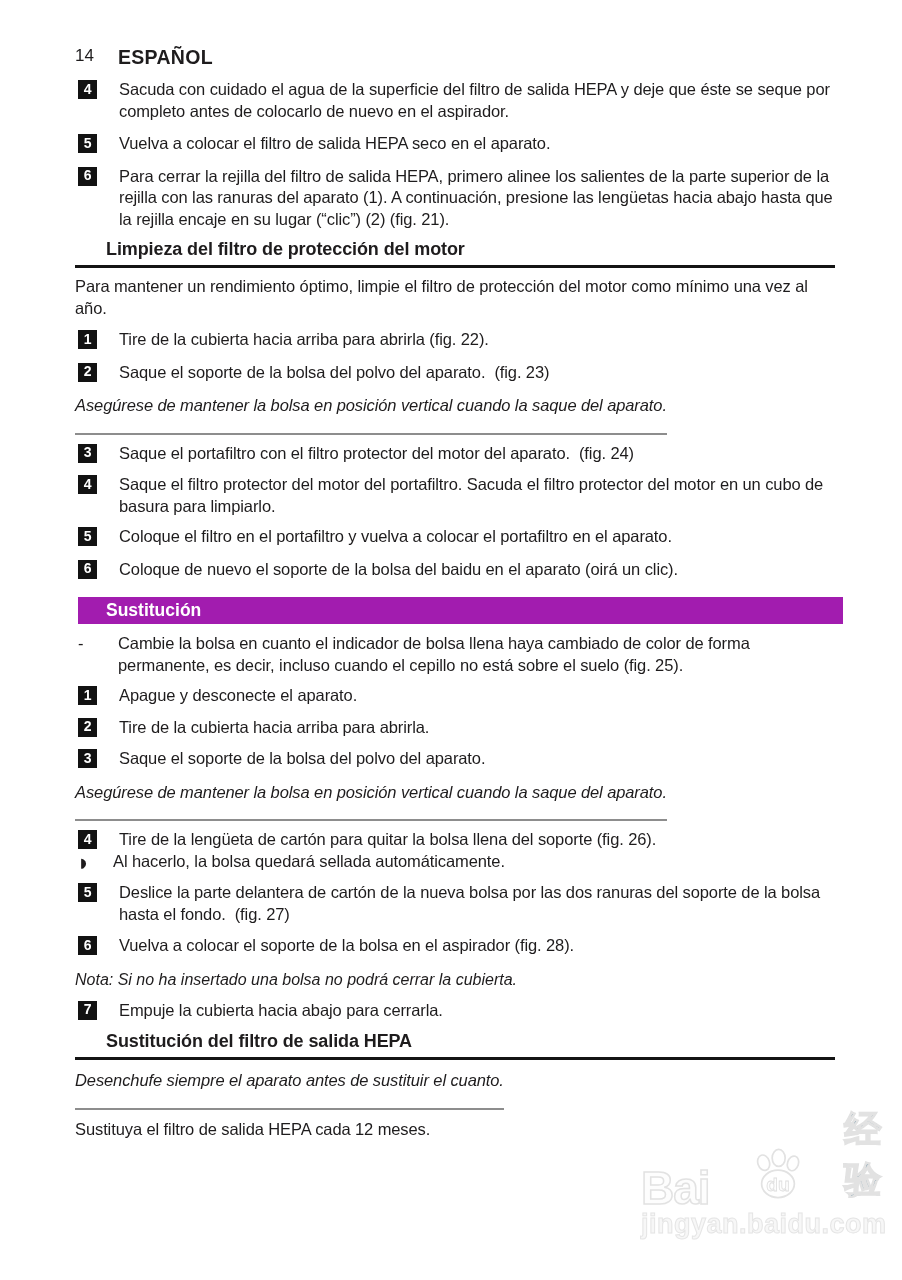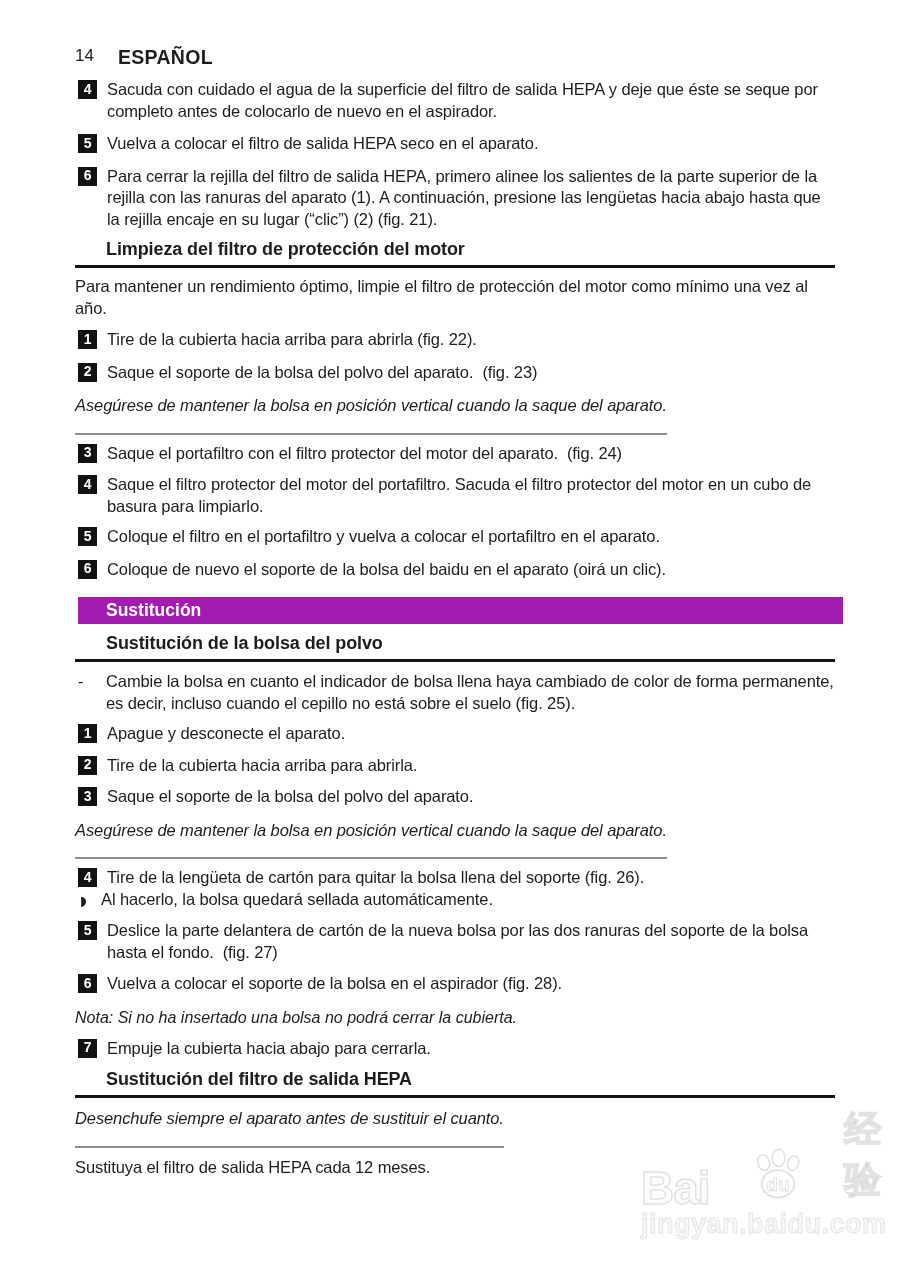--- a/index.html
+++ b/index.html
@@ -22,21 +22,21 @@
   .note { font-style:italic; font-size:16px; line-height:21px; letter-spacing:0; }
 
   .step { display:flex; align-items:flex-start; }
   .badge {
     width:19px; height:19px; flex:none;
     background:#121212; color:#ffffff;
     font-size:14px; font-weight:bold;
     display:flex; align-items:center; justify-content:center;
     margin:1px 10px 0 3px;
   }
-  .step-text { flex:1; }
+  .step-text { flex:1;margin-left:12px; }
 
   .h2 {
     font-size:18px; font-weight:bold; letter-spacing:-0.1px;
     padding:0 0 5px 31px;
     border-bottom:3px solid #141414;
   }
 
   .warning {
     display:table;
     padding-bottom:16px;
@@ -135,21 +135,20 @@
     <div class="step-text">Coloque el filtro en el portafiltro y vuelva a colocar el portafiltro en el aparato.</div>
   </div>
 
   <div class="step body-text" style="margin-top:11px">
     <span class="badge">6</span>
     <div class="step-text">Coloque de nuevo el soporte de la bolsa del baidu en el aparato (oirá un clic).</div>
   </div>
 
   <div class="banner" style="margin-top:17px">Sustitución</div>
 
-  <div class="h2" style="margin-top:9px">Sustitución de la bolsa del polvo</div>
 
   <div class="dash-row body-text" style="margin-top:9px">
     <span class="dash-marker">-</span>
     <div class="step-text">Cambie la bolsa en cuanto el indicador de bolsa llena haya cambiado de color de forma permanente, es decir, incluso cuando el cepillo no está sobre el suelo (fig. 25).</div>
   </div>
 
   <div class="step body-text" style="margin-top:9px">
     <span class="badge">1</span>
     <div class="step-text">Apague y desconecte el aparato.</div>
   </div>

